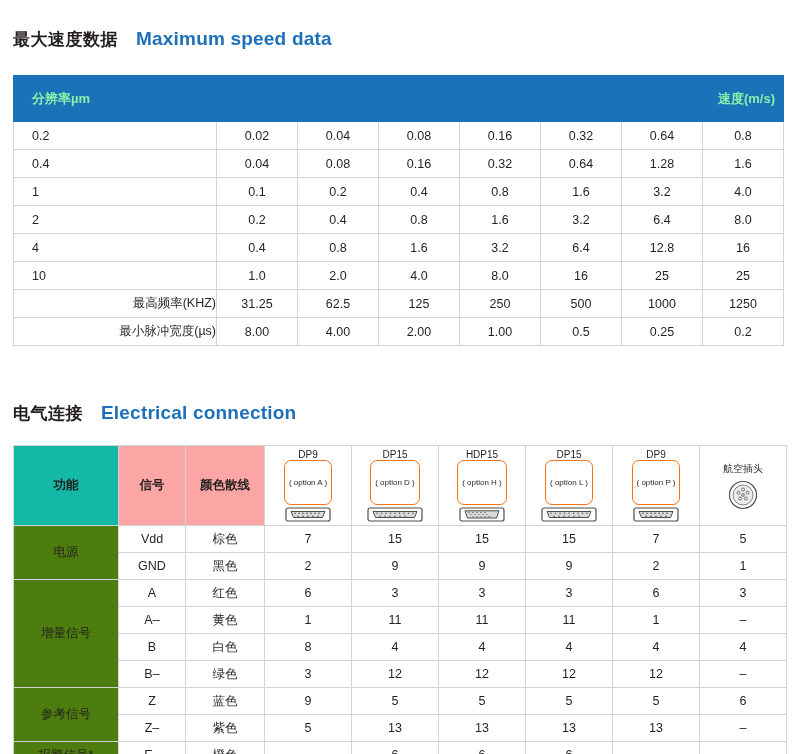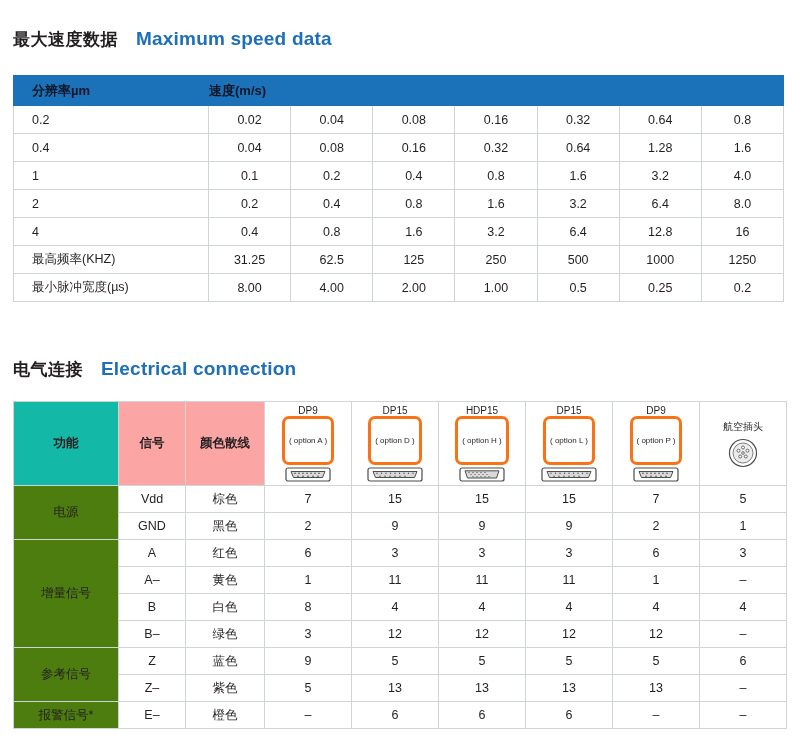--- a/index.html
+++ b/index.html
@@ -47,50 +47,51 @@
     margin: 24px 13px 0 13px;
     width: 771px;
   }
   table.speed {
     border-collapse: collapse;
     width: 771px;
     table-layout: fixed;
   }
   table.speed th {
     background: #1b72b8;
-    color: #0f172a;
+    color: #86efac;
     font-size: 13px;
     font-weight: bold;
     height: 29px;
     border: 1px solid #1b72b8;
-    padding: 0;
+    padding: 8px;
   }
   table.speed th.res {
     text-align: left;
     padding-left: 18px;
     width: 176px;
   }
   table.speed th.spd {
-    text-align: left;
+    text-align: right;
   }
   table.speed td {
     border: 1px solid #cfd4d8;
     height: 27px;
     font-size: 12.5px;
     text-align: center;
     color: #231f20;
     padding: 0;
   }
   table.speed td.lbl {
     text-align: left;
     padding-left: 18px;
     width: 176px;
   }
   table.speed td.lbl.cn {
     font-size: 12.5px;
+    text-align: right;
   }
 
   
   .elec-head {
     margin-top: 56px;
   }
   .elec-wrap {
     margin: 20px 13px 0 13px;
     width: 771px;
   }
@@ -137,21 +138,21 @@
     gap: 0;
     padding-top: 3px;
   }
   .conn-name {
     font-size: 10px;
     color: #231f20;
   }
   .conn-opt {
     font-size: 8px;
     color: #231f20;
-    border: 3px solid #f97316;
+    border: 1px solid #f97316;
     border-radius: 7px;
     padding: 16px 4px;
     line-height: 11px;
     white-space: nowrap;
   }
   .conn-img { margin-top: 2px; }
 
   td.func {
     background: #4d7c0f;
     text-align: left;
@@ -226,20 +227,30 @@
         </tr>
         <tr>
           <td class="lbl">4</td>
           <td>0.4</td>
           <td>0.8</td>
           <td>1.6</td>
           <td>3.2</td>
           <td>6.4</td>
           <td>12.8</td>
           <td>16</td>
+        </tr>
+        <tr>
+          <td class="lbl">10</td>
+          <td>1.0</td>
+          <td>2.0</td>
+          <td>4.0</td>
+          <td>8.0</td>
+          <td>16</td>
+          <td>25</td>
+          <td>25</td>
         </tr>
         <tr>
           <td class="lbl cn">最高频率(KHZ)</td>
           <td>31.25</td>
           <td>62.5</td>
           <td>125</td>
           <td>250</td>
           <td>500</td>
           <td>1000</td>
           <td>1250</td>

